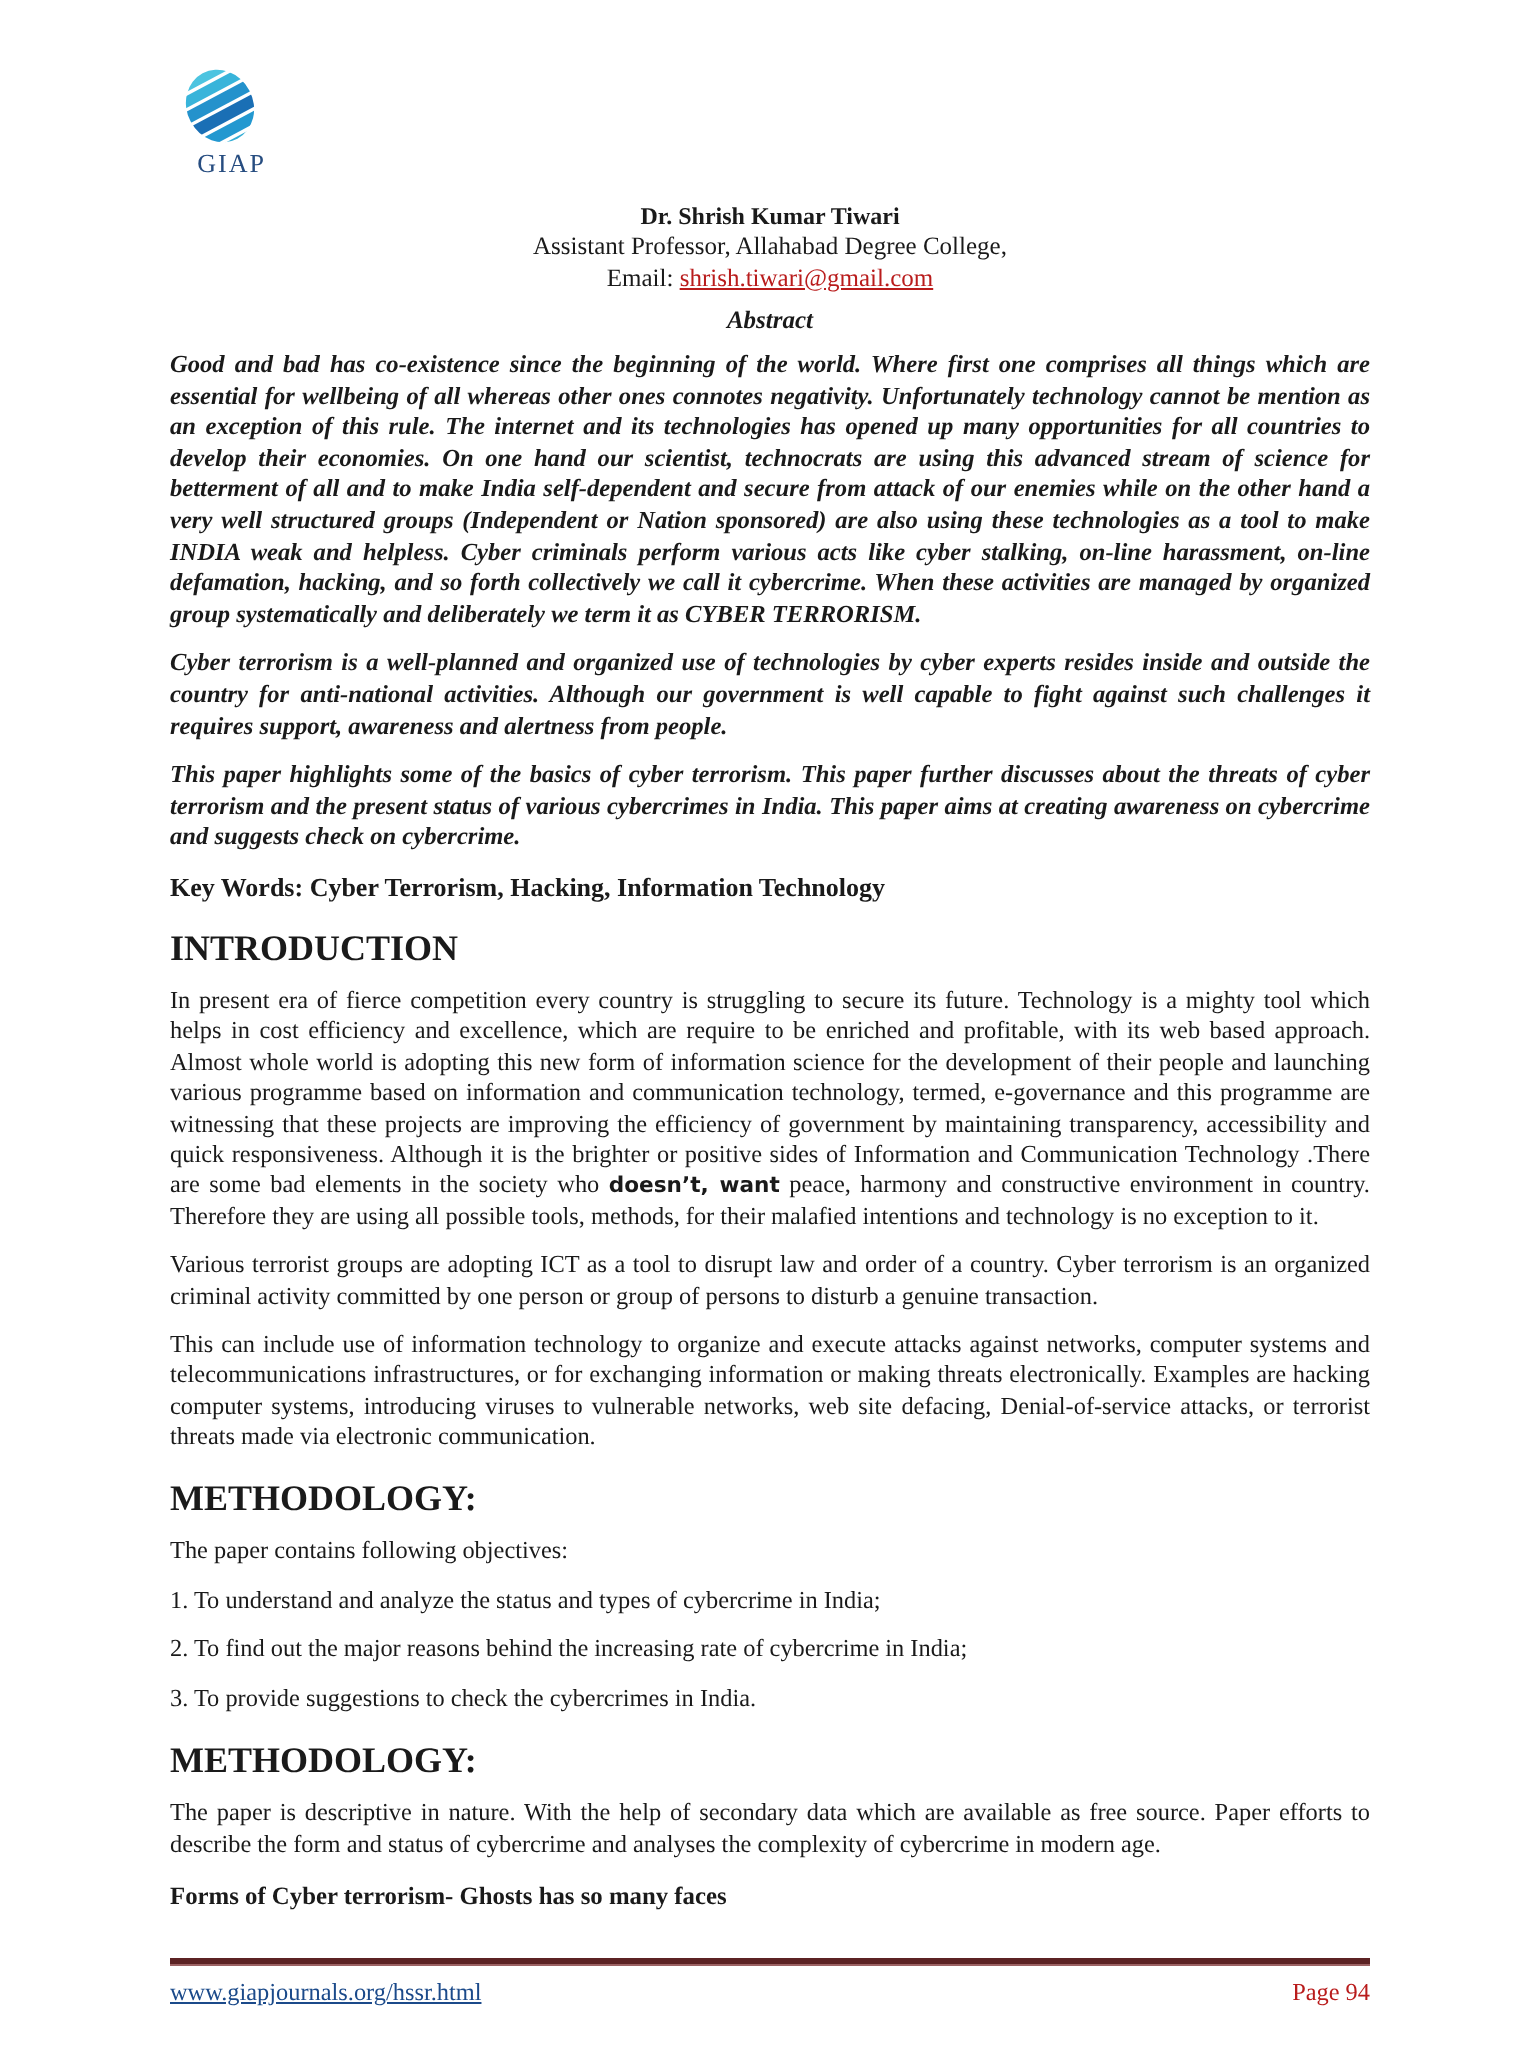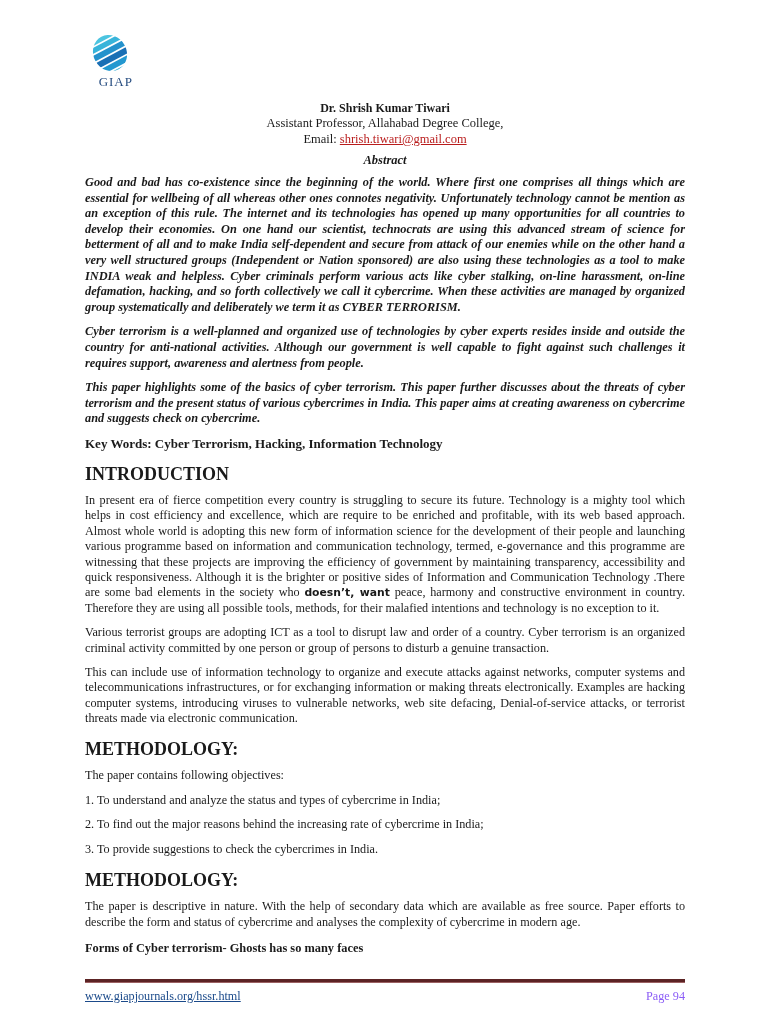--- a/index.html
+++ b/index.html
@@ -113,21 +113,21 @@
     border-top: 3px solid #5c2324;
     border-bottom: 1px solid #9c6263;
     margin-bottom: 6px;
   }
   .footer-row {
     display: flex;
     justify-content: space-between;
     font-size: 12.2px;
   }
   a.footer-link { color: #1b4a8a; text-decoration: underline; }
-  .page-num { color: #8b5cf6; }
+  .page-num { color: #b91c1c; }
 </style>
 </head>
 <body>
 
 <div class="page">
 
   <div class="header-row">
     <div class="logo-block">
       <svg class="logo-globe" width="38" height="40" viewBox="0 0 40 42">
         <defs>

